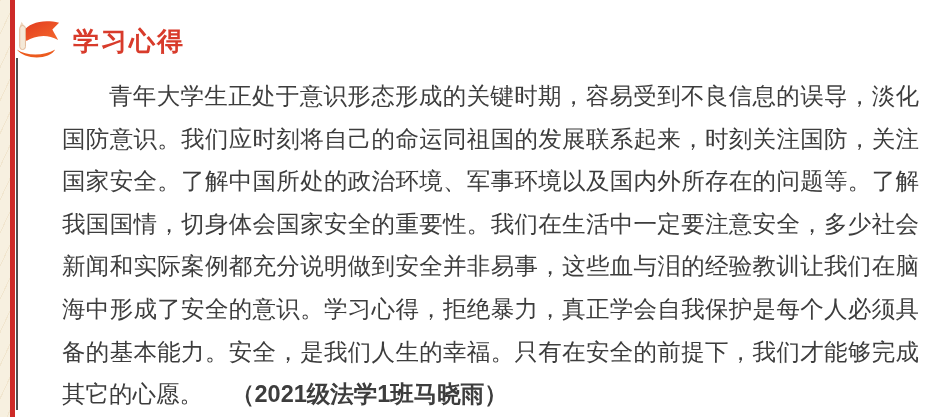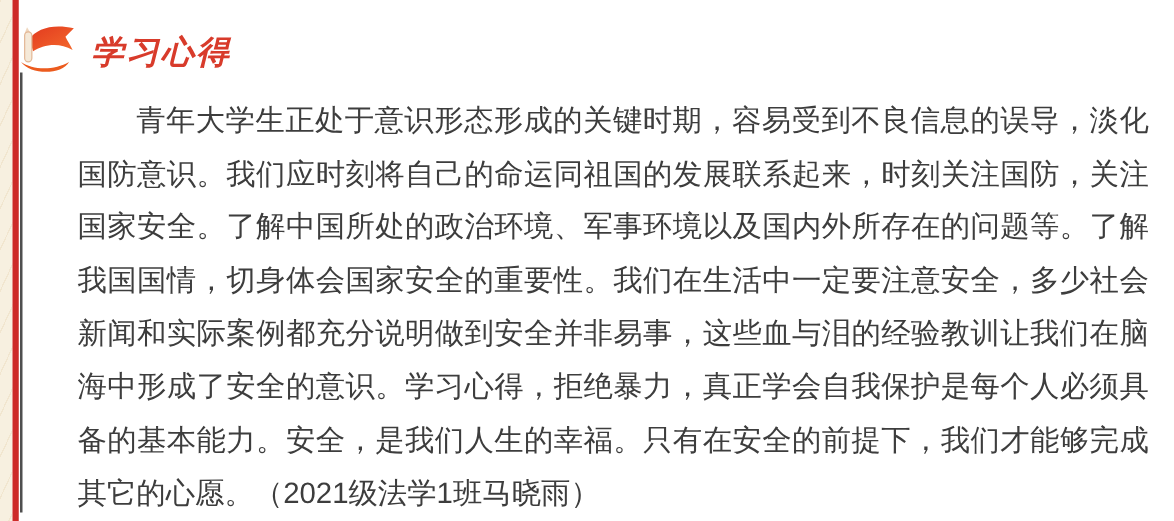--- a/index.html
+++ b/index.html
@@ -35,21 +35,20 @@
     width: 2px; height: 352px;
     background: #4f4f4f;
   }
 
   
   .header {
     position: absolute;
     left: 13px; top: 18px;
     display: flex;
     align-items: center;
-    font-style: italic;
   }
   .flag-icon {
     width: 48px; height: 42px;
     display: block;
     margin-right: 12px;
   }
   .page-title {
     font-size: 26px;
     font-weight: bold;
     color: #d83b2b;
@@ -67,21 +66,21 @@
   .content p {
     margin: 0;
     font-size: 23.5px;
     line-height: 42.6px;
     color: #3d3d3d;
     text-align: justify;
     text-justify: inter-character;
     text-indent: 2em;
     word-break: normal;
   }
-  .signature { font-weight: normal; }
+  .signature { font-weight: bold; margin-left: 28px; }
 </style>
 </head>
 <body>
 
 <div class="strip-cream"></div>
 <div class="line-red"></div>
 <div class="line-dark"></div>
 
 <div class="header">
   <svg class="flag-icon" viewBox="0 0 50 42" aria-hidden="true">

